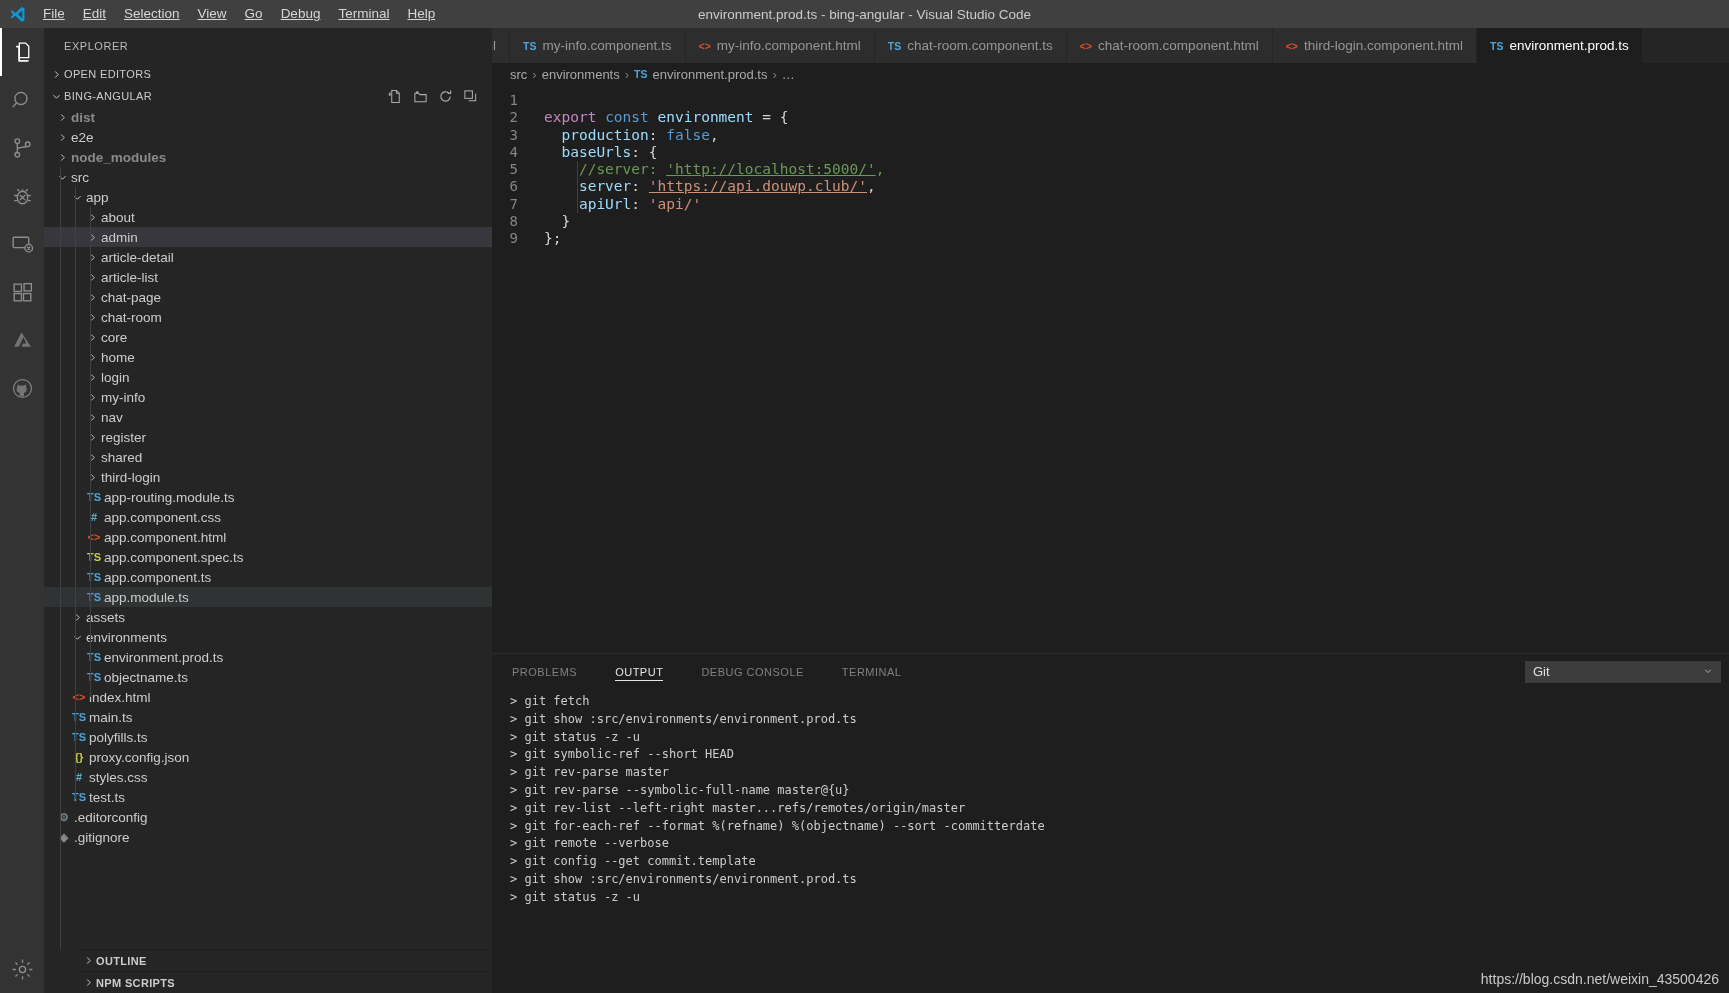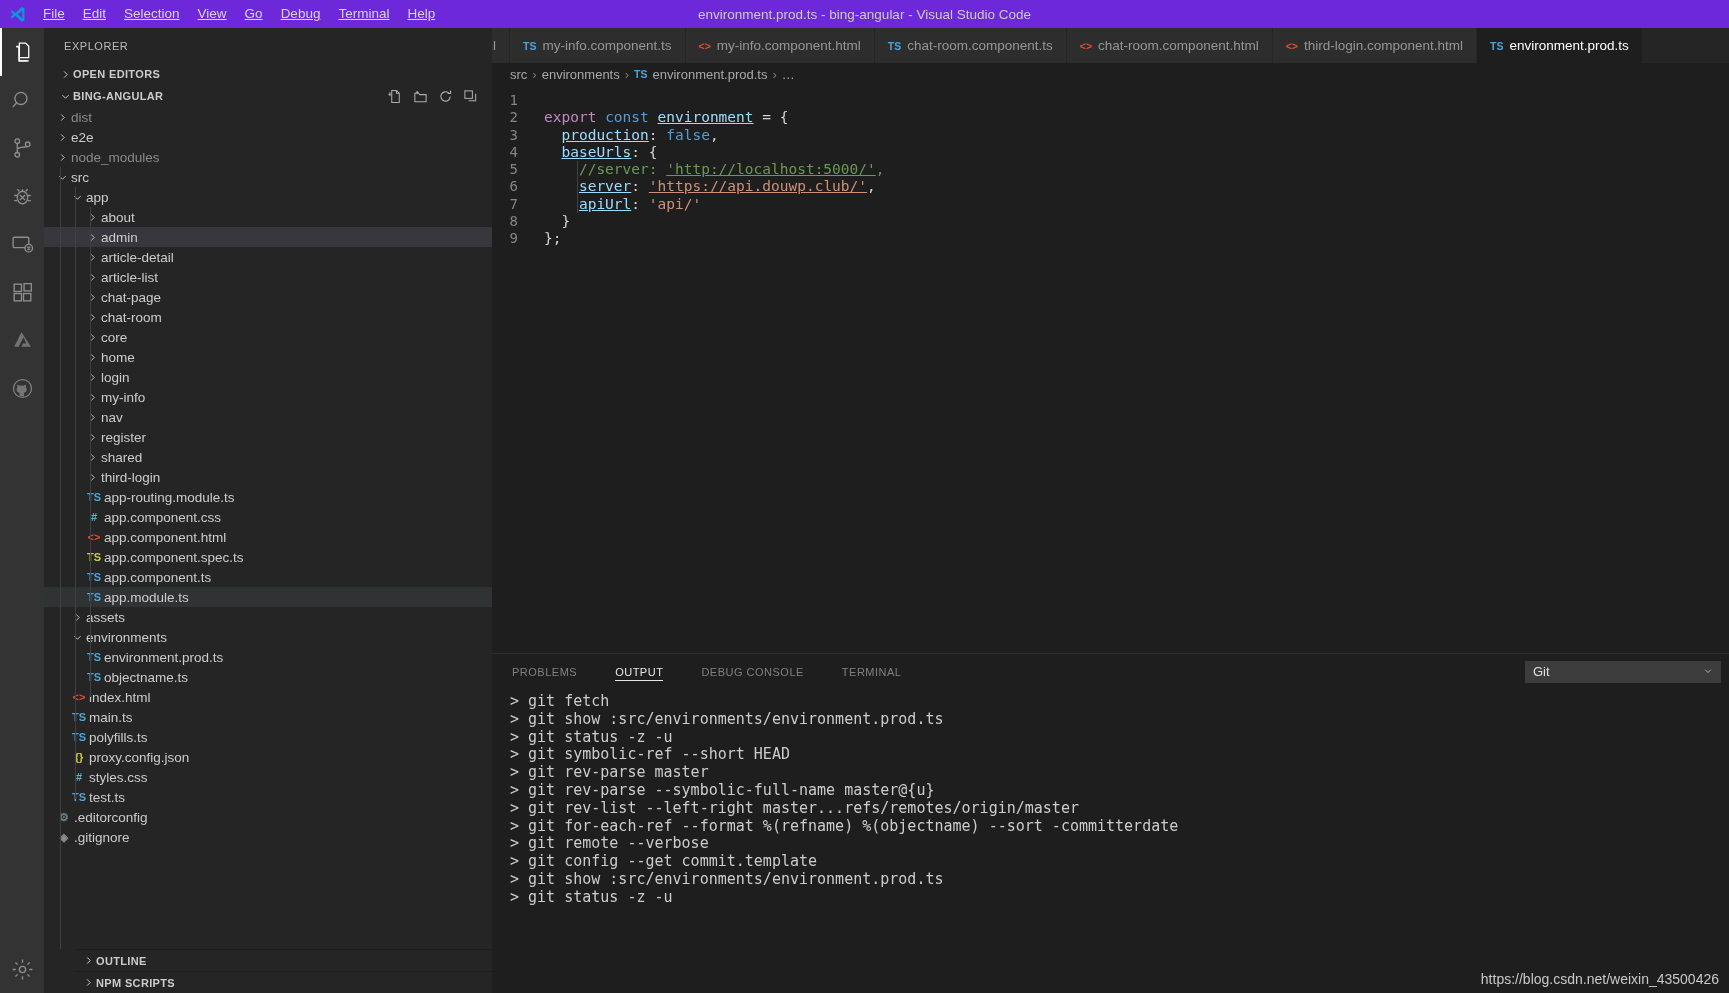--- a/index.html
+++ b/index.html
@@ -7,21 +7,21 @@
     width: 1729px; height: 993px;
     background: #1e1e1e;
     font-family: "Liberation Sans", sans-serif;
     overflow: hidden;
     color: #cccccc;
   }
   #app { position: relative; width: 1729px; height: 993px; display: flex; flex-direction: column; }
 
   
   .titlebar {
-    height: 28px; background: #6d28d9; display: flex; align-items: center;
+    height: 28px; background: #404040; display: flex; align-items: center;
     flex: 0 0 28px; position: relative; font-size: 13px; color: #cccccc;
   }
   .vscode-logo { width: 34px; display: flex; align-items: center; justify-content: center; }
   .vscode-logo svg { display:block; }
   .menubar { display: flex; align-items: center; height: 28px; }
   .menu-item {
     padding: 0 9px; height: 22px; line-height: 22px; font-size: 13.5px;
     color: #d6d6d6; cursor: default; white-space: nowrap;
   }
   .menu-item u { text-decoration: underline; }
@@ -56,39 +56,39 @@
     width: 448px; flex: 0 0 448px; background: #252526;
     display: flex; flex-direction: column; min-height: 0; position: relative;
   }
   .sidebar-title {
     height: 35px; flex: 0 0 35px; display: flex; align-items: center;
     padding-left: 20px; font-size: 11px; letter-spacing: .55px;
     color: #bbbbbb; text-transform: uppercase;
   }
   .section-header {
     height: 22px; flex: 0 0 22px; display: flex; align-items: center;
-    font-size: 11px; font-weight: bold; letter-spacing: .35px; color: #cccccc;
-    padding-left: 13px; cursor: pointer; user-select: none;
+    font-size: 11px; font-weight: normal; letter-spacing: .35px; color: #cccccc;
+    padding-left: 4px; cursor: pointer; user-select: none;
   }
   .section-header .twisty { width: 16px; display:flex; align-items:center; justify-content:center; }
   .section-header.open-editors { background: #252526; }
   .sec-actions { margin-left: auto; display: flex; align-items: center; gap: 10px; padding-right: 14px; }
   .sec-actions .icobtn { cursor: pointer; opacity: .85; display:flex; }
 
   .tree { flex: 1 1 auto; overflow: hidden; position: relative; }
   .row {
     height: 20px; display: flex; align-items: center; font-size: 13.5px;
     color: #cccccc; white-space: nowrap; cursor: pointer; position: relative;
   }
   .row.selected { background: #37373d; }
   .row.focused { background: #2f3334; }
   .row .twisty { width: 17px; flex: 0 0 17px; display: flex; align-items: center; justify-content: center; }
   .row .ficon { width: 20px; flex: 0 0 20px; display: flex; align-items: center; justify-content: center; font-size: 11px; font-weight: bold; }
   .row .label { overflow: hidden; text-overflow: ellipsis; }
-  .row.dim .label { color: #8a8a8a; }
+  .row.dim .label { color: #8a8a8a; font-weight: bold; }
   .ts-blue { color: #4ba4d8; }
   .ts-yellow { color: #cbcb41; }
   .css-c { color: #56b6c2; font-size: 14px; }
   .html-c { color: #e44d26; font-size: 12px; }
   .json-c { color: #cbcb41; font-size: 12px; }
   .gear-c { color: #6d8086; }
   .git-c { color: #8c8c8c; }
 
   .indent-guide { position: absolute; top: 0; bottom: 0; width: 1px; background: #3f3f46; }
 
@@ -130,21 +130,21 @@
     padding-top: 7px;
   }
   .cline { display: flex; height: 17.3px; align-items: center; white-space: pre; }
   .lnum {
     width: 52px; flex: 0 0 52px; text-align: right; padding-right: 26px;
     color: #858585; font-size: 14px;
   }
   .ccontent { color: #d4d4d4; position: relative; }
   .kw-purple { color: #c586c0; }
   .kw-blue   { color: #569cd6; }
-  .ident-lblue { color: #9cdcfe; text-decoration: underline; }
+  .ident-lblue { color: #9cdcfe; }
   .str-orange { color: #ce9178; }
   .comment-green { color: #6a9955; }
   .punct { color: #d4d4d4; }
   .link-u { text-decoration: underline; }
 
   
   .panel { flex: 0 0 340px; background: #1e1e1e; border-top: 1px solid #2b2b2b; display: flex; flex-direction: column; min-height: 0; }
   .panel-head { height: 35px; flex: 0 0 35px; display: flex; align-items: center; padding-left: 20px; gap: 38px; position: relative; }
   .ptab {
     font-size: 11px; letter-spacing: .5px; color: #808080; text-transform: uppercase;
@@ -155,21 +155,21 @@
     content: ""; position: absolute; left: 0; right: 0; bottom: 8px; height: 1px; background: #e7e7e7;
   }
   .panel-right { margin-left: auto; display: flex; align-items: center; padding-right: 8px; }
   .select-box {
     width: 196px; height: 22px; background: #3c3c3c; color: #e0e0e0; font-size: 13px;
     display: flex; align-items: center; padding: 0 8px; cursor: pointer; position: relative;
   }
   .select-box .chev { margin-left: auto; font-size: 9px; color: #cccccc; }
   .panel-body {
     flex: 1 1 auto; overflow: hidden; padding: 4px 0 0 18px;
-    font-family: "DejaVu Sans Mono", monospace; font-size: 15px; line-height: 17.8px; color: #cccccc;
+    font-family: "DejaVu Sans Mono", monospace; font-size: 12px; line-height: 17.8px; color: #cccccc;
   }
   .oline { white-space: pre; }
 
   .watermark {
     position: absolute; right: 10px; bottom: 6px; font-size: 14px; color: #c9c9c9;
     font-family: "Liberation Sans", sans-serif; pointer-events: none;
   }
 </style>
 </head>
 <body>

